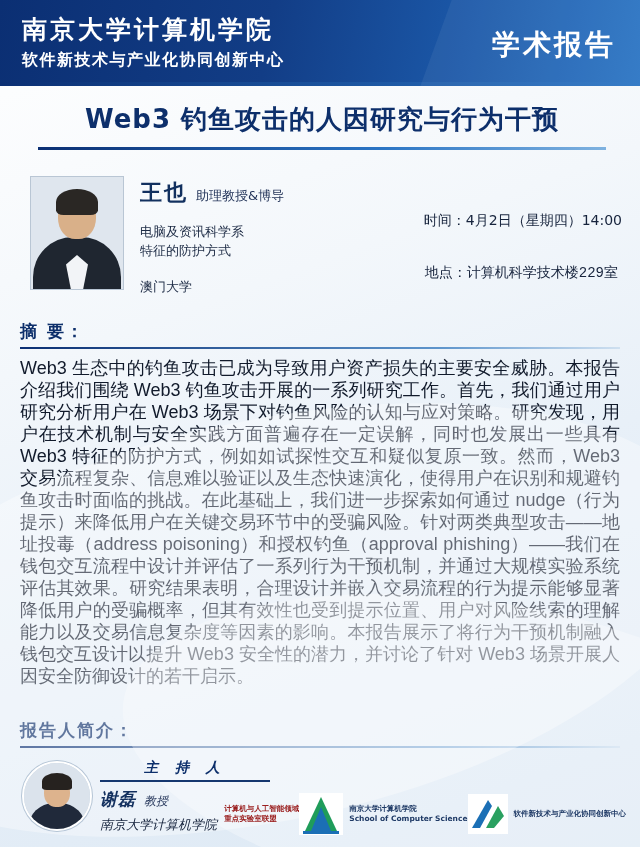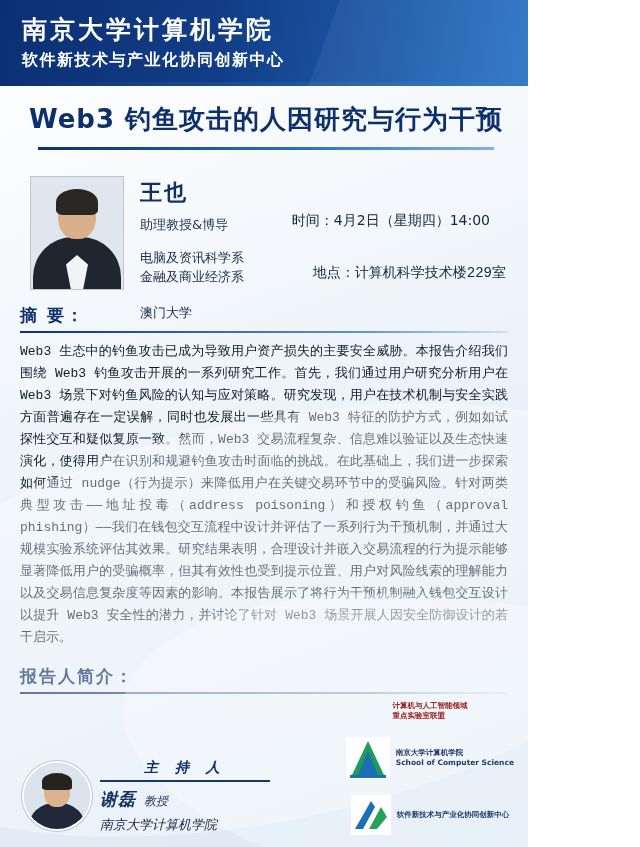--- a/index.html
+++ b/index.html
@@ -8,21 +8,21 @@
   }
   body {
     width: 640px;
     height: 847px;
     font-family: "Liberation Sans", sans-serif;
     background: #ffffff;
     overflow: hidden;
   }
   .poster {
     position: relative;
-    width: 528px;
+    width: 640px;
     height: 847px;
     background: linear-gradient(160deg, #ffffff 0%, #f3f7fb 35%, #e8f0f8 60%, #dce8f4 100%);
     overflow: hidden;
   }
   
   .swoosh {
     position: absolute;
     border-radius: 50%;
     background: rgba(255,255,255,0.55);
     pointer-events: none;
@@ -153,21 +153,20 @@
   }
   .speaker-info {
     position: absolute;
     left: 122px;
     top: 2px;
   }
   .sp-name-row {
     display: flex;
     align-items: baseline;
     gap: 8px;
-    flex-direction: column;
   }
   .sp-name {
     font-size: 22px;
     font-weight: bold;
     color: #12305f;
     letter-spacing: 2px;
     font-family: "DejaVu Sans", sans-serif;
   }
   .sp-rank {
     font-size: 13px;
@@ -182,58 +181,58 @@
     font-family: "DejaVu Sans", sans-serif;
   }
   .sp-univ {
     margin-top: 18px;
     font-size: 13px;
     color: #1d2b45;
     font-family: "DejaVu Sans", sans-serif;
   }
   .meta-time {
     position: absolute;
-    right: 20px;
+    right: 0;
     top: 36px;
     font-size: 14px;
     color: #16233c;
     font-family: "DejaVu Sans", sans-serif;
   }
   .meta-place {
     position: absolute;
     right: 4px;
     top: 88px;
     font-size: 14px;
     color: #16233c;
     font-family: Liberation Mono, monospace;
   }
 
   
   .section {
-    margin: 16px 20px 0 20px;
+    margin: 32px 20px 0 20px;
   }
   .section-title {
     font-size: 17px;
     font-weight: bold;
     color: #0d2f6b;
     letter-spacing: 2px;
     font-family: "DejaVu Serif", serif;
   }
   .section-rule {
     margin-top: 4px;
     height: 2px;
     background: linear-gradient(90deg,#0b2f73 0%, #5e95cc 70%, #cfe0f0 100%);
   }
   .body-text {
     margin-top: 8px;
-    font-size: 13px;
+    font-size: 18px;
     line-height: 22px;
     color: #111a2b;
     text-align: justify;
-    font-family: Liberation Mono, monospace;
+    font-family: Liberation Sans, sans-serif;
   }
   .bio-text {
     margin-top: 8px;
     font-size: 13.3px;
     line-height: 22.5px;
     color: #111a2b;
     text-align: justify;
     font-family: "DejaVu Serif", serif;
   }
 
@@ -317,22 +316,20 @@
     color: #15233c;
     font-family: "DejaVu Sans", sans-serif;
   }
 
   .logos {
     position: absolute;
     right: 14px;
     bottom: 12px;
     display: flex;
     align-items: center;
-    gap: 16px;
-    flex-direction: column;
   }
   .logo-block { display: flex; align-items: center; gap: 6px; }
   .logo-text {
     font-size: 7.5px;
     line-height: 10px;
     color: #1f3a66;
     font-weight: bold;
     font-family: "DejaVu Sans", sans-serif;
     white-space: pre-line;
   }
@@ -345,20 +342,21 @@
 
 <div class="poster">
   <div class="swoosh sw1"></div>
   <div class="swoosh sw2"></div>
 
   <div class="header">
     <div class="header-left">
       <div class="org-line1">南京大学计算机学院</div>
       <div class="org-line2">软件新技术与产业化协同创新中心</div>
     </div>
+    <div class="header-right">学术报告</div>
     <div class="header-rule"></div>
   </div>
 
   <div class="title-band">
     <div class="title">Web3 钓鱼攻击的人因研究与行为干预</div>
     <div class="title-rule"></div>
   </div>
 
   <div class="speaker">
     <div class="photo">
@@ -368,21 +366,21 @@
       <div class="head"></div>
       <div class="hair"></div>
     </div>
 
     <div class="speaker-info">
       <div class="sp-name-row">
         <span class="sp-name">王也</span>
         <span class="sp-rank">助理教授&amp;博导</span>
       </div>
       <div class="sp-affil">电脑及资讯科学系</div>
-      <div class="sp-affil" style="margin-top:0">金融及商业经济系</div>
+      <div class="sp-affil" style="margin-top:0">特征的防护方式</div>
       <div class="sp-univ">澳门大学</div>
     </div>
 
     <div class="meta-time">时间：4月2日（星期四）14:00</div>
     <div class="meta-place">地点：计算机科学技术楼229室</div>
   </div>
 
   <div class="section">
     <div class="section-title">摘 要：</div>
     <div class="section-rule"></div>

